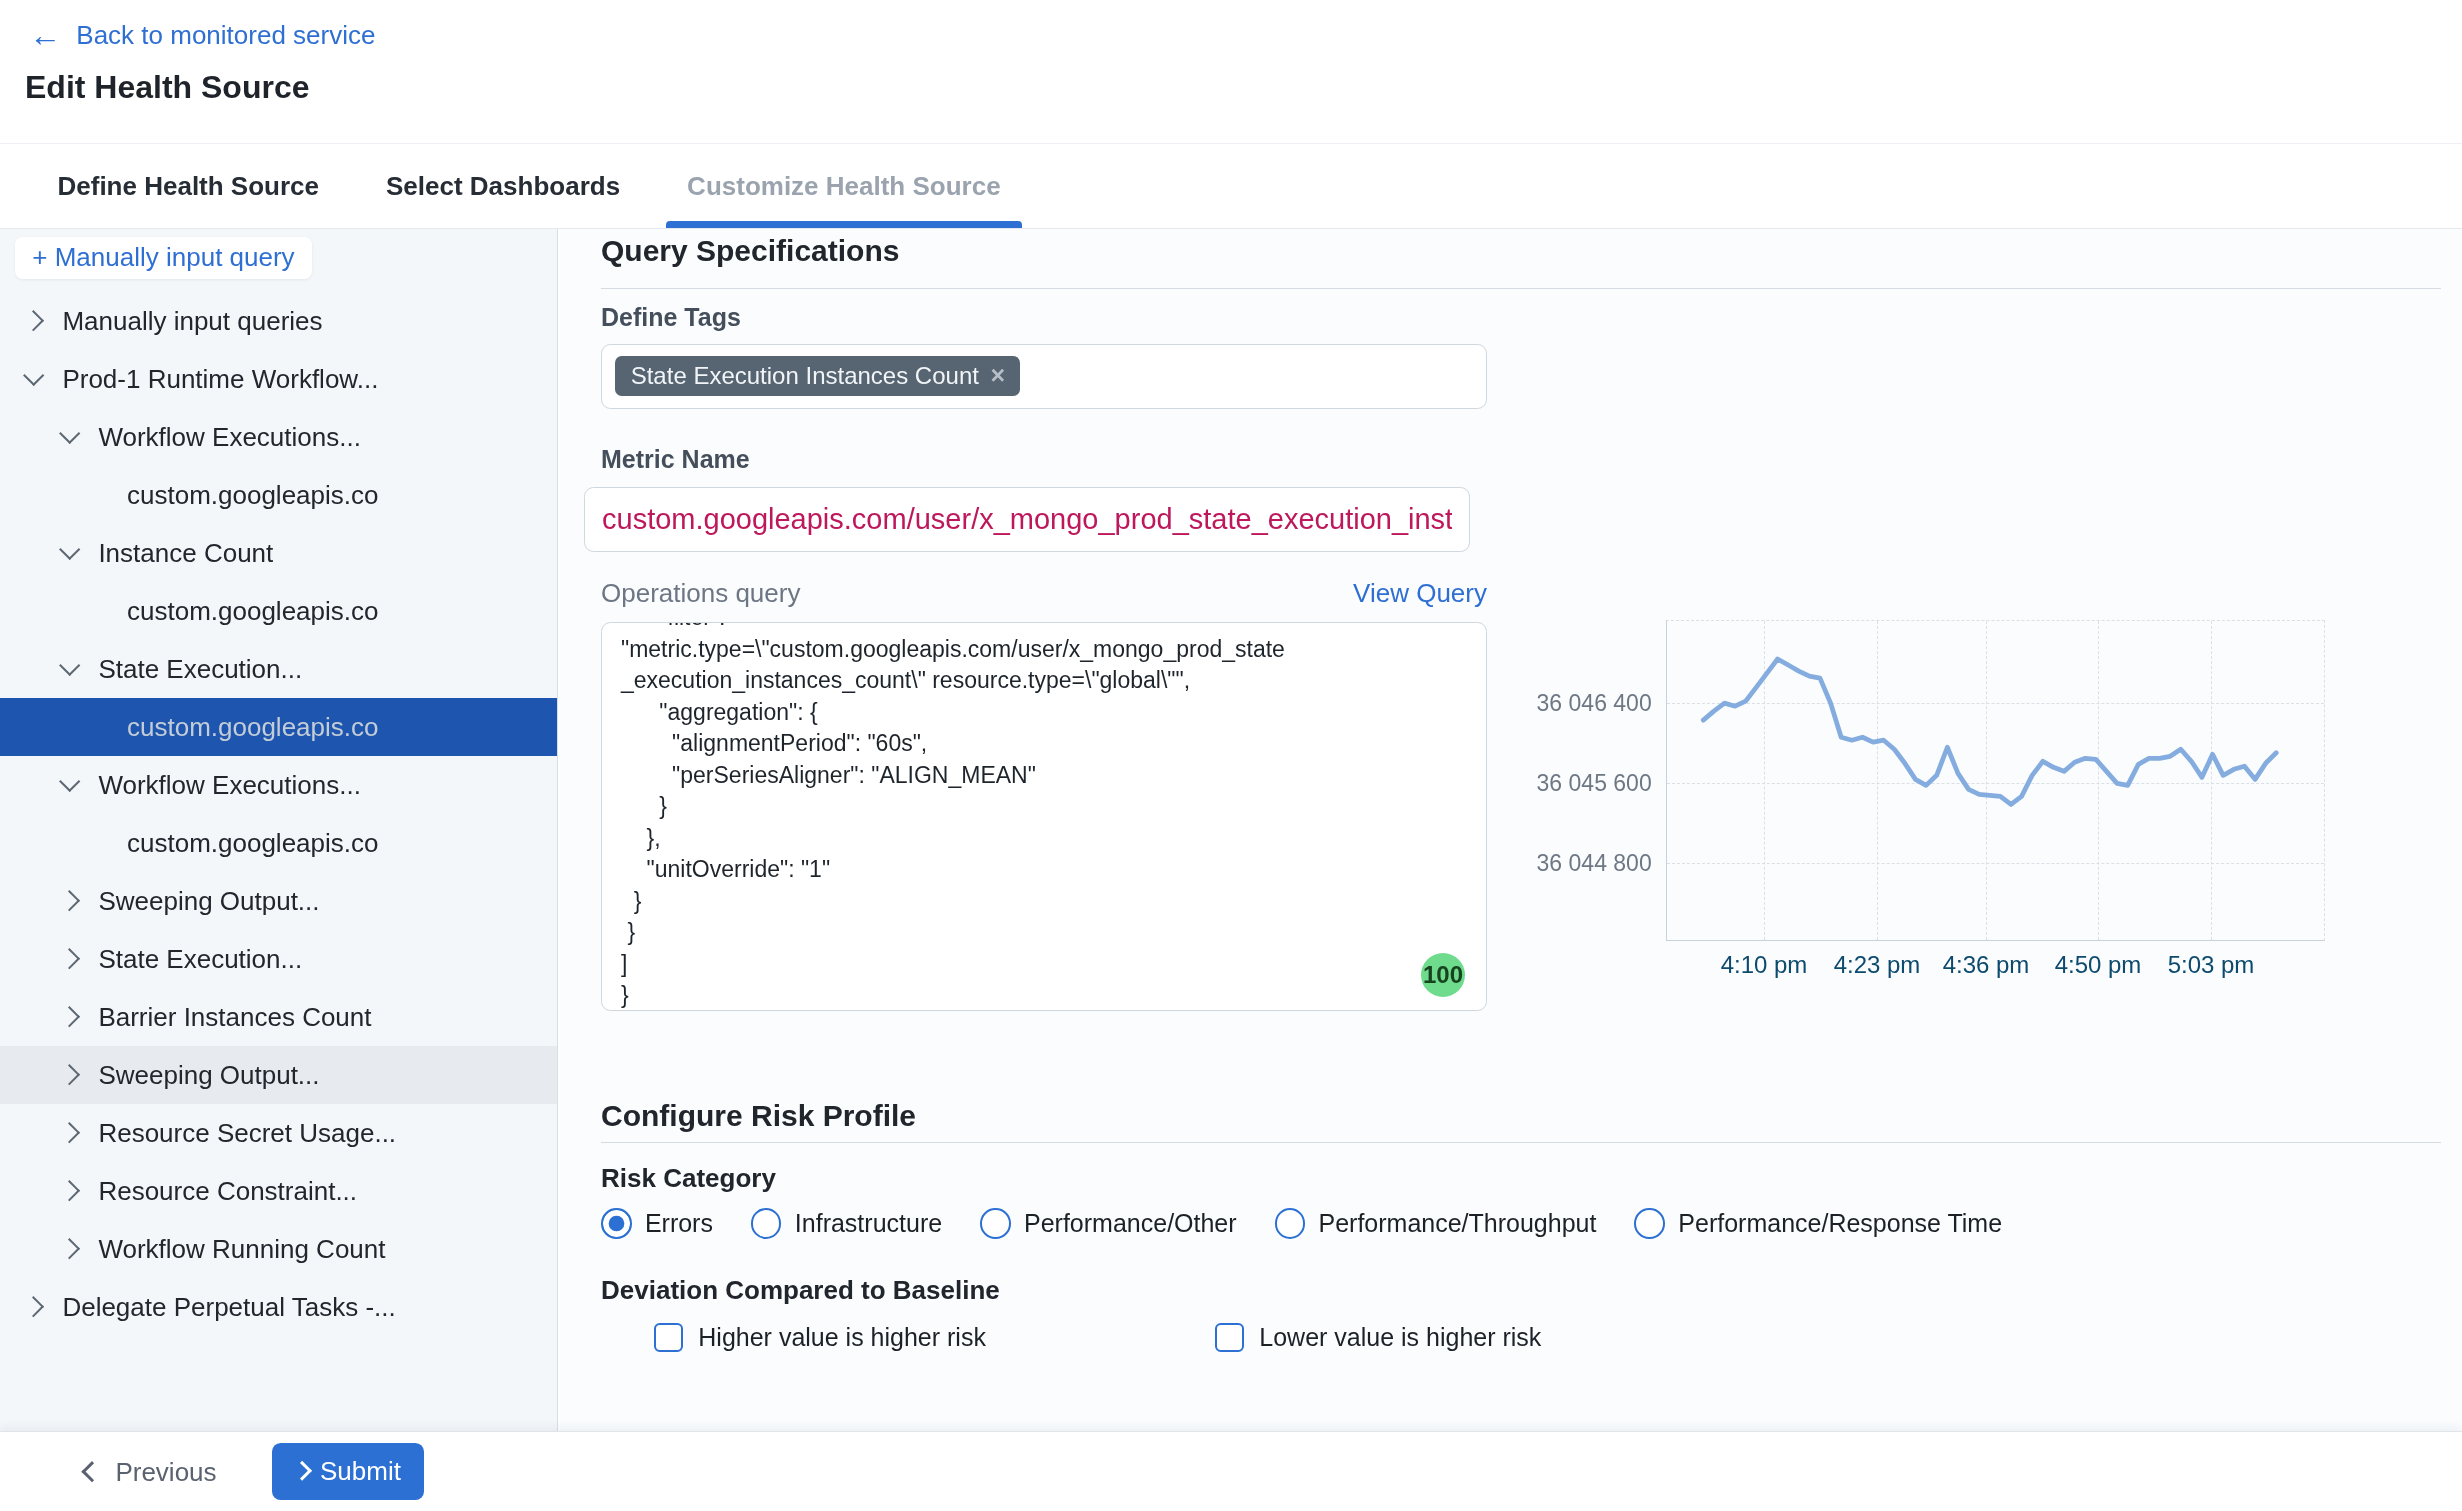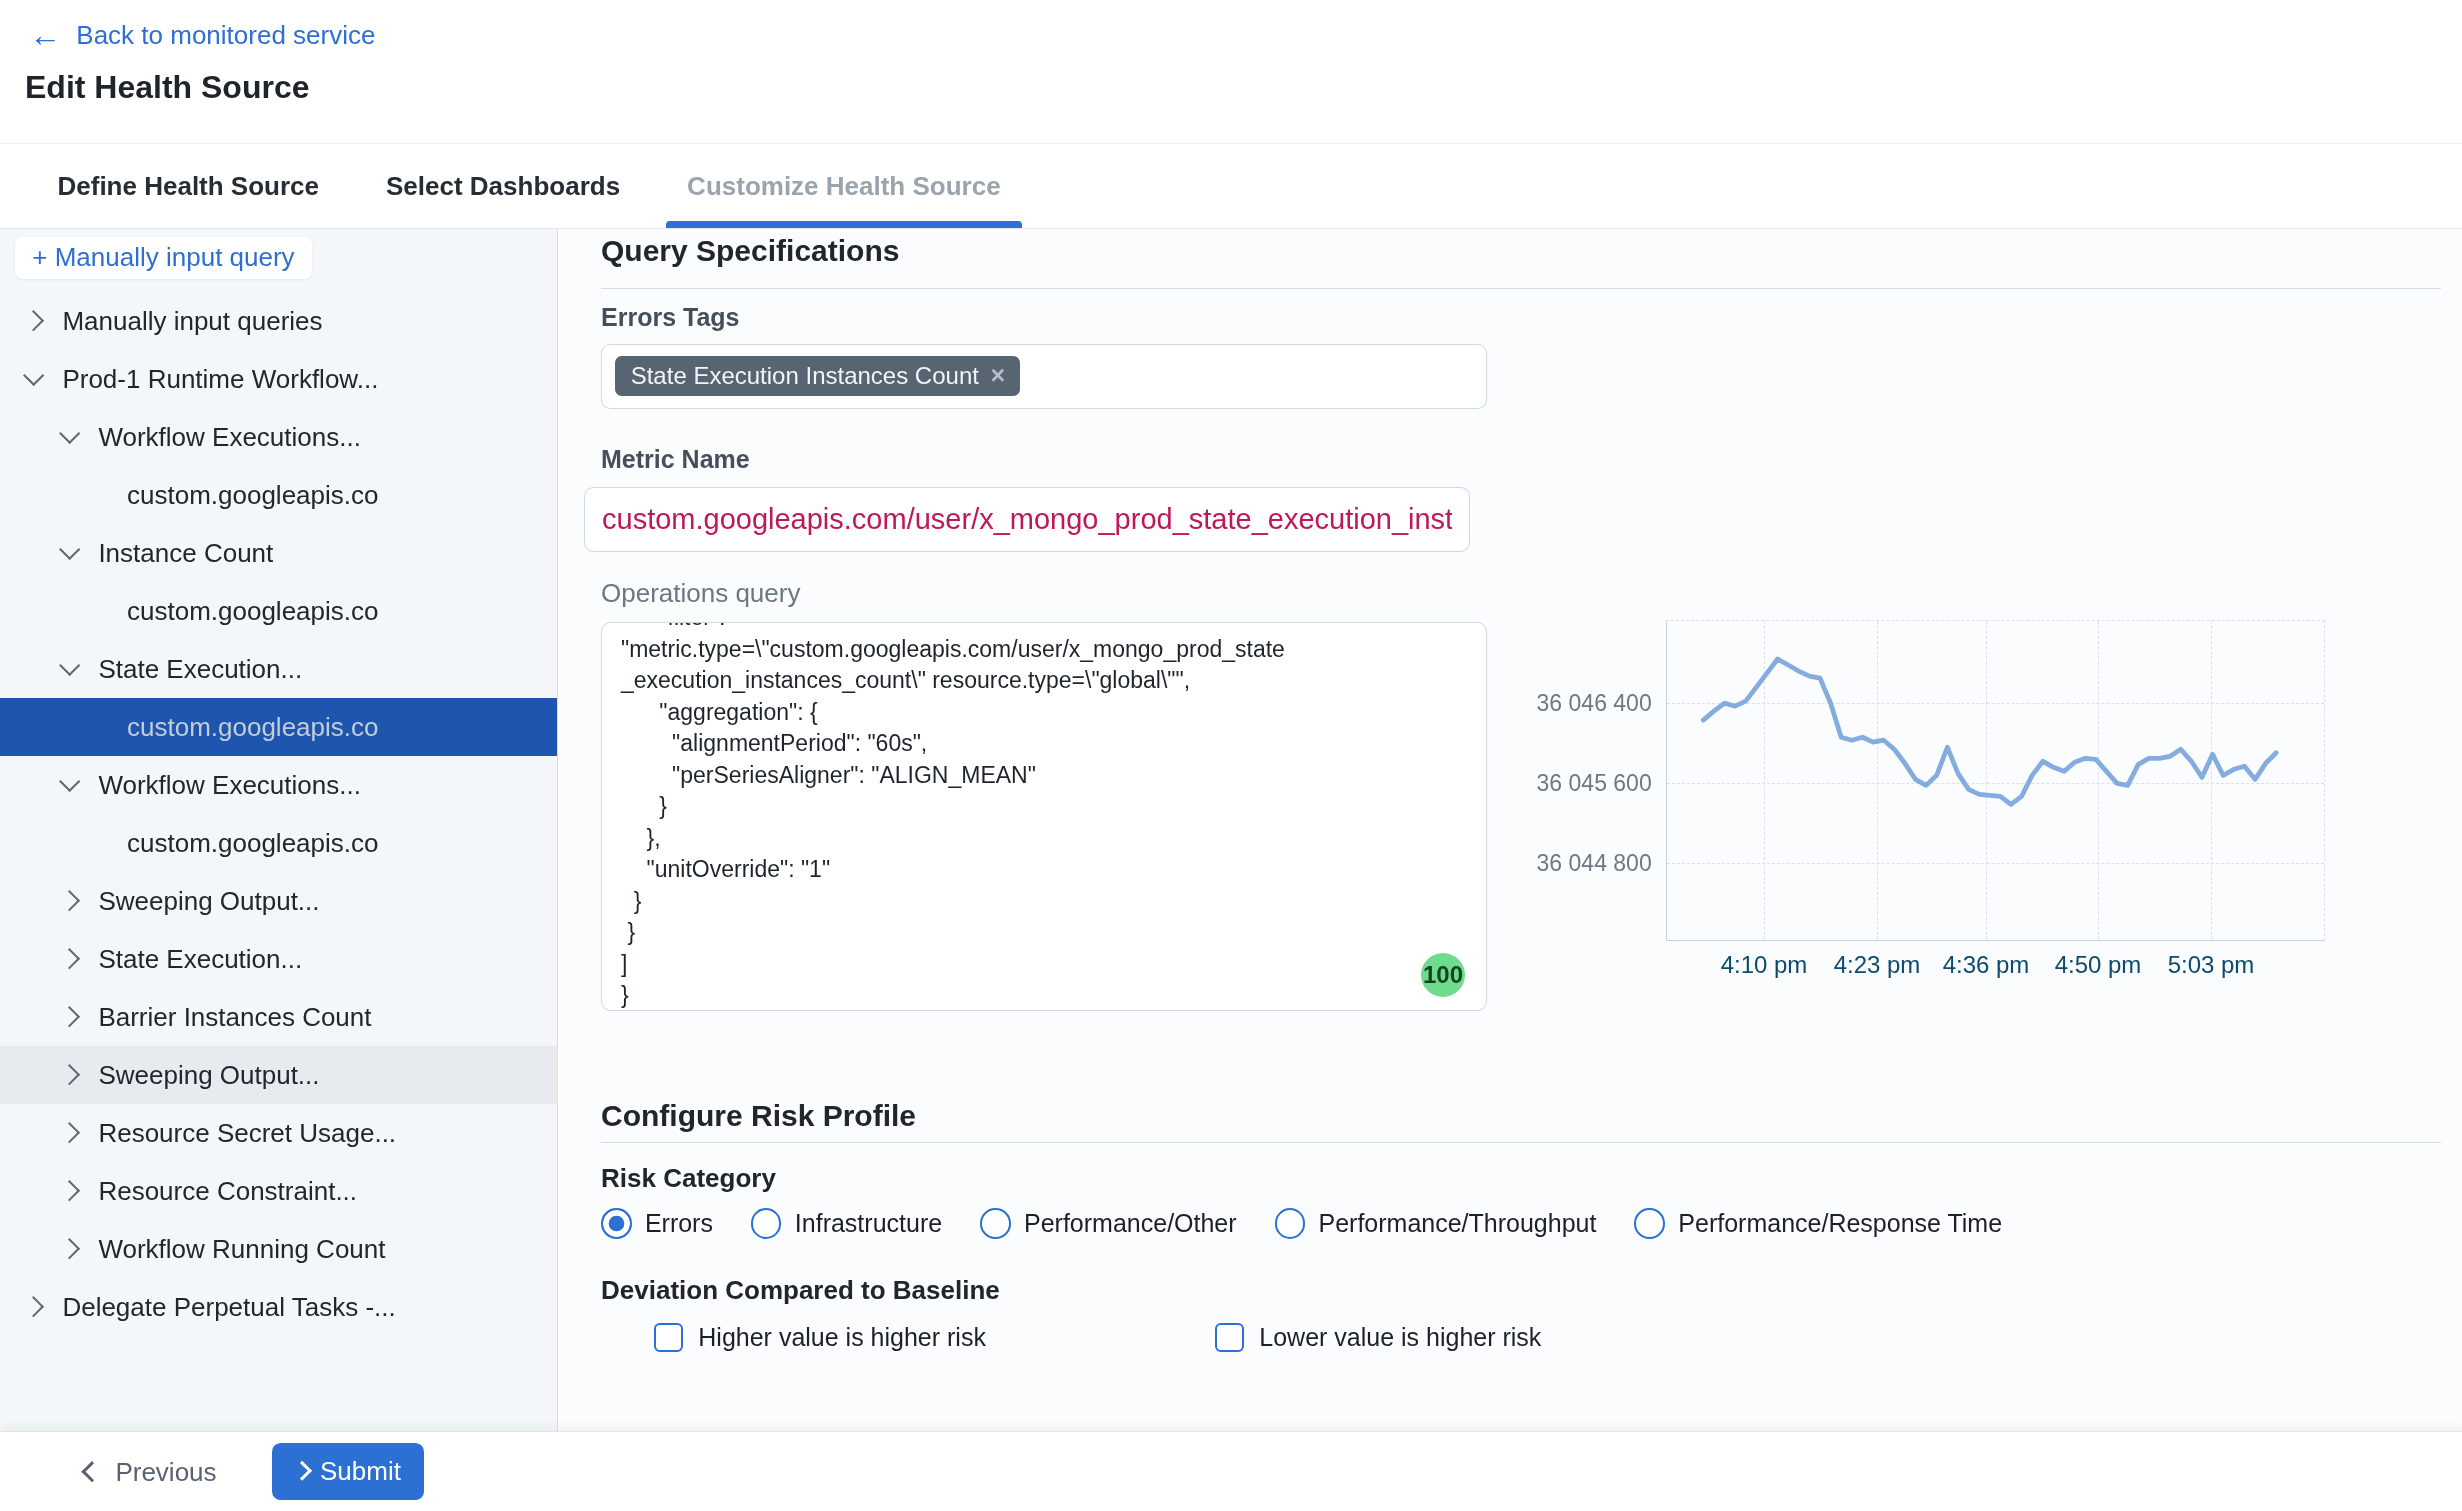--- a/index.html
+++ b/index.html
@@ -186,32 +186,33 @@
             <span class="chev right"></span>
             <span class="lbl">Delegate Perpetual Tasks -...</span>
           </div>
         </div>
     </div>
 
     <div class="content">
       <h2 class="sec-title" style="top:4.8px">Query Specifications</h2>
       <div class="hr" style="top:59px"></div>
 
-      <div class="f-label" style="top:74px">Errors Tags</div>
+      <div class="f-label" style="top:74px">Define Tags</div>
       <div class="box" style="top:115px;height:65px">
         <span class="chip" style="left:13.4px;top:10.5px">
           <span>State Execution Instances Count</span>
           <span class="chip-x">×</span>
         </span>
       </div>
 
       <div class="f-label" style="top:216px">Metric Name</div>
       <input class="metric-input" style="top: 258px;" value="custom.googleapis.com/user/x_mongo_prod_state_execution_inst">
 
       <div class="ops-label" style="top:349px">Operations query</div>
+      <div class="view-query" style="top:349px">View Query</div>
 
       <div class="code-box" style="top:393px">
         <div class="code-lines" id="query-code"><div>      "filter":</div><div>"metric.type=\"custom.googleapis.com/user/x_mongo_prod_state</div><div>_execution_instances_count\" resource.type=\"global\"",</div><div>      "aggregation": {</div><div>        "alignmentPeriod": "60s",</div><div>        "perSeriesAligner": "ALIGN_MEAN"</div><div>      }</div><div>    },</div><div>    "unitOverride": "1"</div><div>  }</div><div> }</div><div>]</div><div>}</div></div>
         <div class="badge">100</div>
       </div>
 
       <div class="chart" id="chart">
           <div class="hline" style="top: 82px;"></div>
           <div class="ylab" style="top: 82px;">36 046 400</div>
           <div class="hline" style="top: 162px;"></div>

